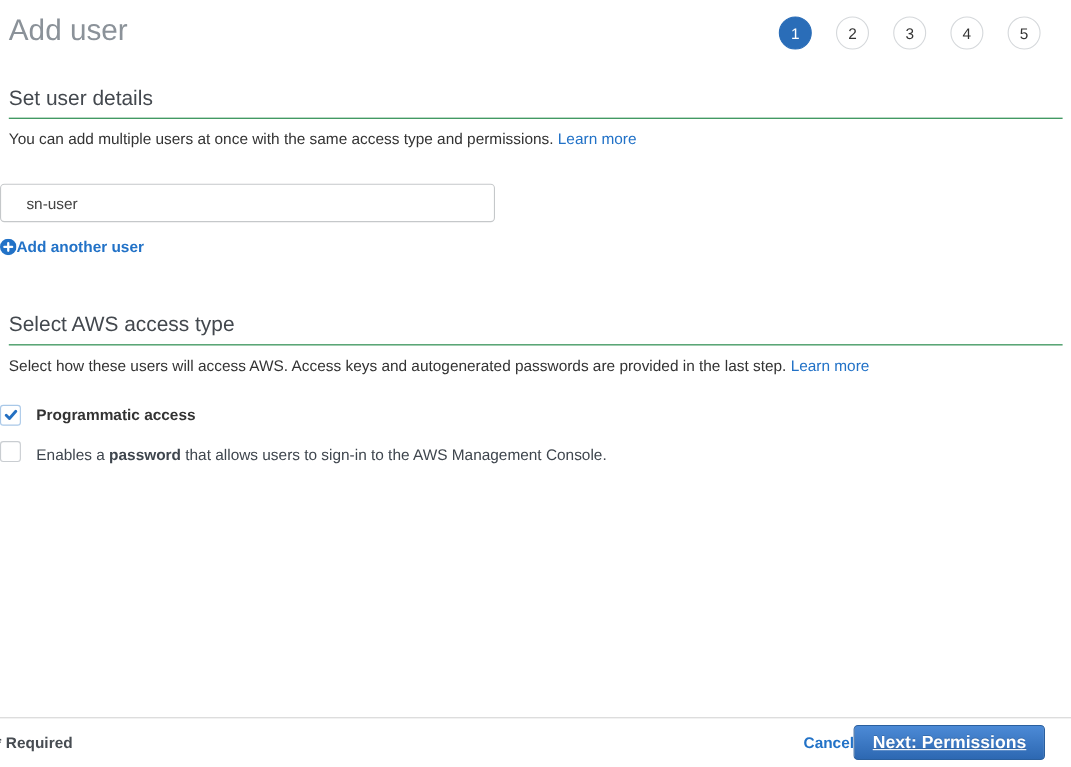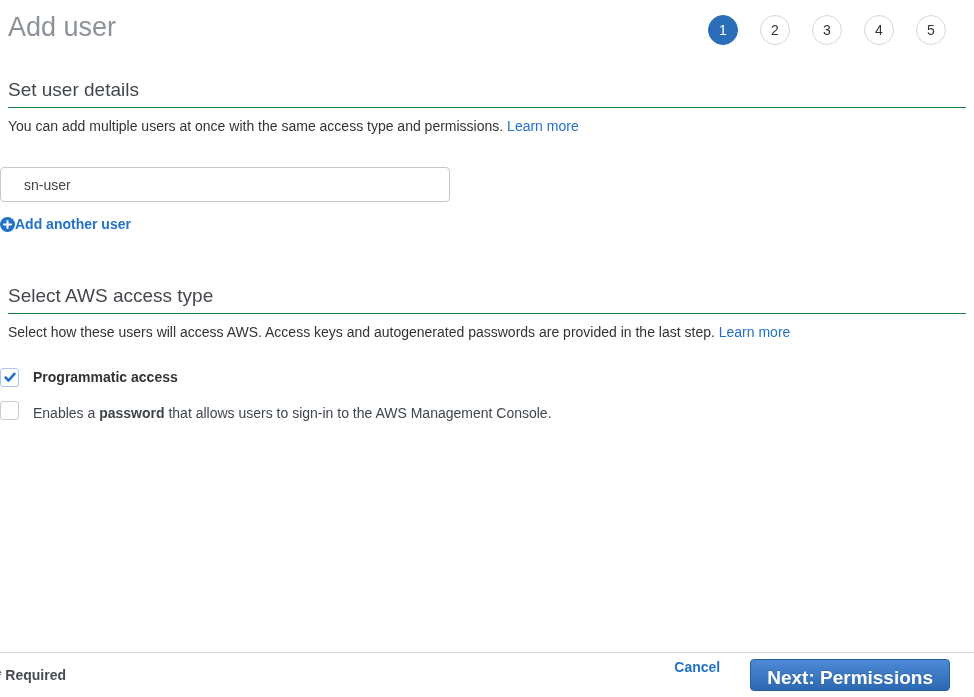--- a/index.html
+++ b/index.html
@@ -76,29 +76,30 @@
   .option-desc b { color: #3f464e; }
 
   
   .footer {
     position: absolute; left: 0; right: 0; bottom: 0; height: 45px;
     background: #fff; border-top: 1px solid #d5d5d5;
     display: flex; align-items: center; justify-content: space-between;
     padding: 0 24px 0 8px;
   }
   .required-note { font-weight: bold; color: #474c52; font-size: 14px; margin-left: -12px; white-space: pre; }
-  .footer-actions { display: flex; gap: 30px; }
+  .footer-actions { display: flex; align-items: center; }
   .cancel-link { color: #2272c7; font-weight: bold; font-size: 14px; text-decoration: none; cursor: pointer; }
   .next-btn {
     background: linear-gradient(#4c8ad6, #2d68b2);
     border: 1px solid #2a5f9e; border-radius: 4px;
-    color: #fff; font-weight: bold; font-size: 19px;
+    color: #fff; font-weight: bold; font-size: 16px;
     font-family: "Liberation Sans", "DejaVu Sans", sans-serif;
     padding: 7px 16px; height: 32px; cursor: pointer;
     text-shadow: 0 -1px 0 rgba(0,0,0,0.15);
+    text-decoration: underline;
   }
 </style>
 </head>
 <body>
 
 <div class="header">
   <h1 class="page-title">Add user</h1>
   <div class="steps">
     <div class="step active">1</div>
     <div class="step">2</div>

